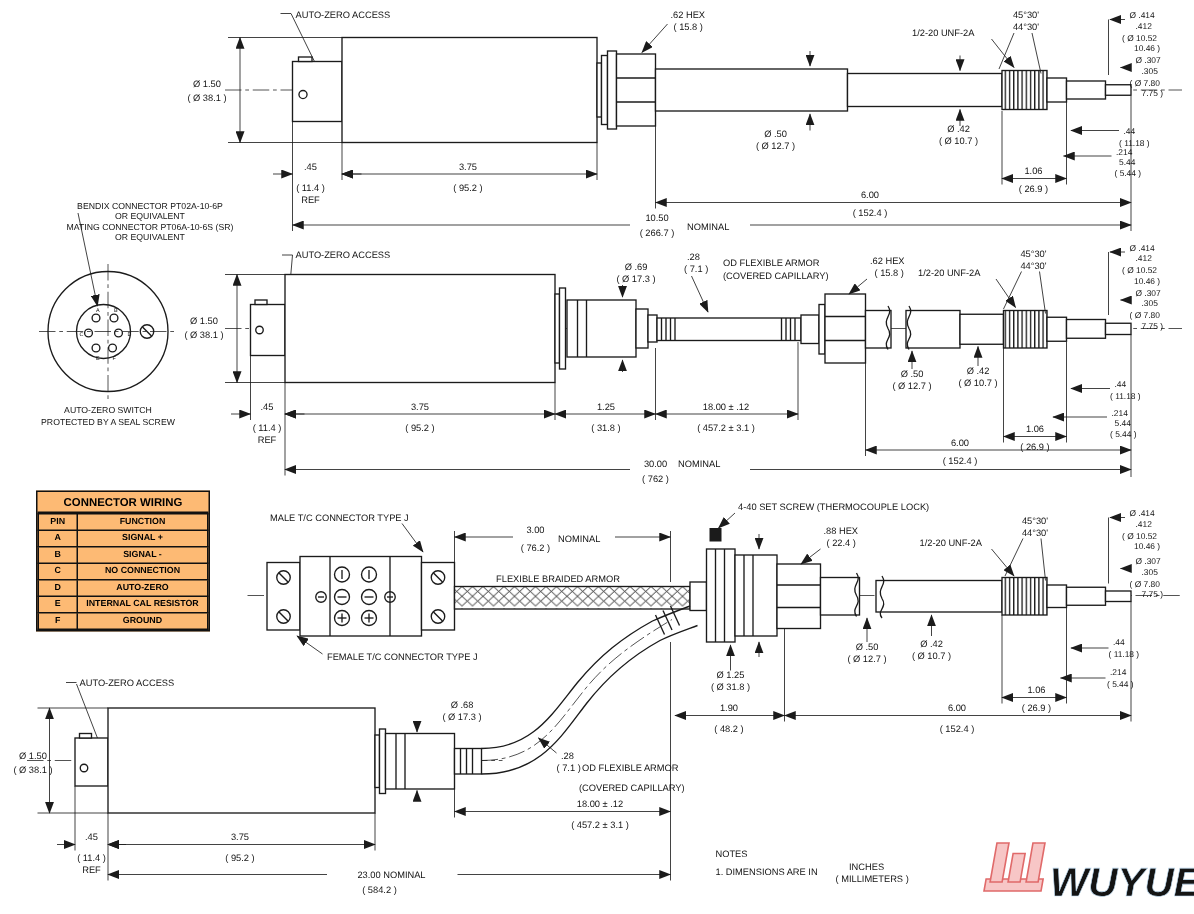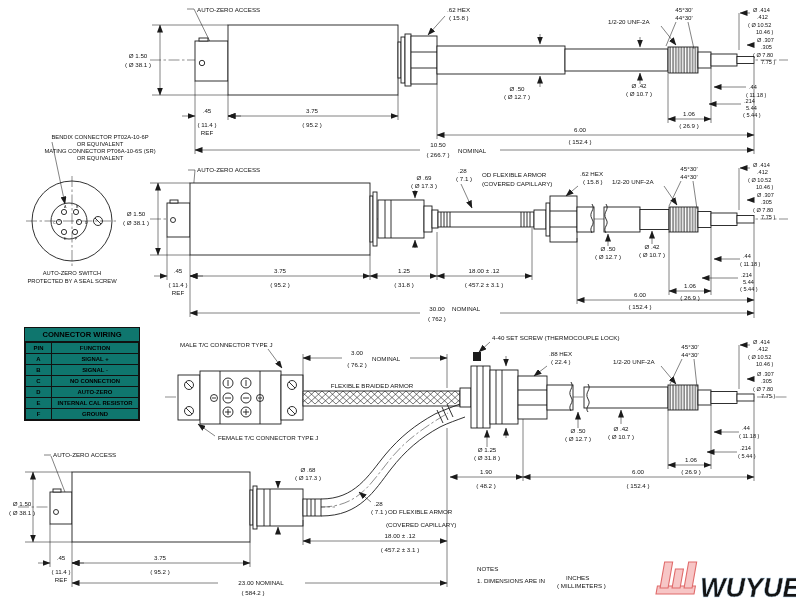--- a/index.html
+++ b/index.html
@@ -8,21 +8,21 @@
   .t{font-size:6.2px;}
   .ts{font-size:5.6px;}
   .tc{font-size:5.8px;}
   .tp{font-size:3.6px;}
   .tm{text-anchor:middle;}
   .s{stroke:#1b1b1b;stroke-width:0.9;fill:none;}
   .sw{stroke:#1b1b1b;stroke-width:0.9;fill:#fff;}
   .d{stroke:#1b1b1b;stroke-width:0.55;fill:none;}
   .cl{stroke:#1b1b1b;stroke-width:0.5;fill:none;stroke-dasharray:11 2.5 2.5 2.5;}
   .blk{fill:#1b1b1b;stroke:none;}
-  .wtable{position:absolute;left:24px;top:327px;width:114px;border:1.4px solid #111;background:#0f766e;font-family:"Liberation Sans",sans-serif;}
+  .wtable{position:absolute;left:24px;top:327px;width:114px;border:1.4px solid #111;background:#fdba74;font-family:"Liberation Sans",sans-serif;}
   .wtable .wt-title{border-bottom:1.2px solid #111;text-align:center;font-weight:bold;font-size:7.6px;padding:2px 0;}
   .wtable table{border-collapse:collapse;width:100%;}
   .wtable td{border:1px solid #111;font-size:5.9px;font-weight:bold;text-align:center;padding:1px 0;height:8px;white-space:nowrap;}
   .wtable td.pin{width:25px;}
 </style>
 </head>
 <body>
 
 <div id="stage">
 <svg width="796" height="609" viewBox="0 0 796 609">

